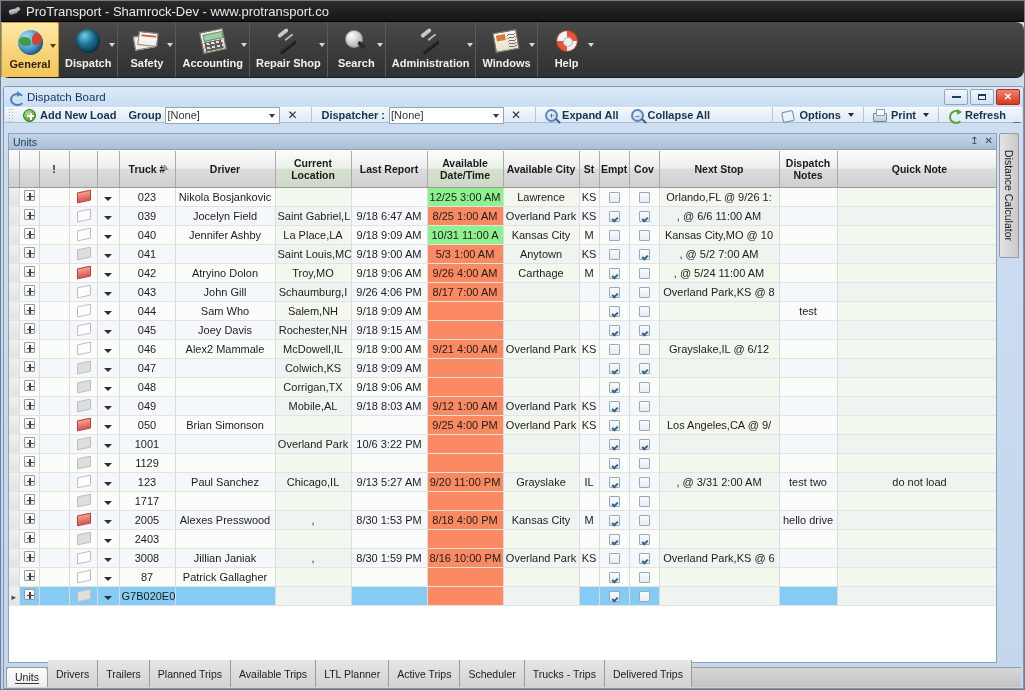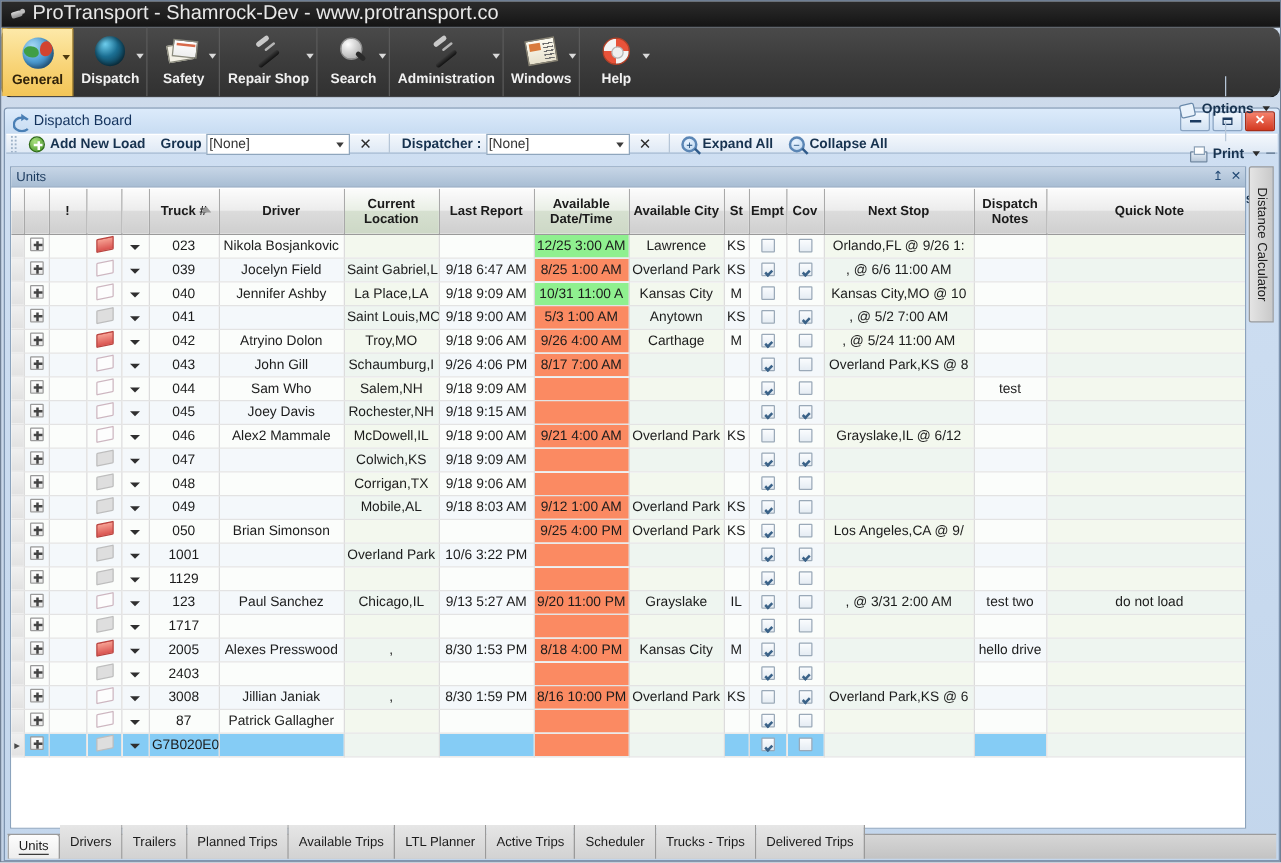--- a/index.html
+++ b/index.html
@@ -20,21 +20,21 @@
     overflow: hidden;
   }
 
   
   #titlebar {
     height: 21px;
     background: linear-gradient(#2c2c2c, #151515);
     color: #e8e8e8;
     display: flex; align-items: center;
     padding-left: 6px;
-    font-size: 16px;
+    font-size: 13px;
     border-bottom: 1px solid #000;
   }
   #titlebar .tb-icon {
     width: 14px; height: 14px; margin-right: 5px;
     position: relative; flex: 0 0 auto;
   }
   #titlebar .tb-icon::before {
     content:""; position:absolute; left:2px; top:5px;
     width:9px; height:5px; border-radius: 2px 4px 3px 2px;
     background: linear-gradient(#d8d8d8,#8d8d8d);
@@ -243,21 +243,21 @@
   .print-ico{width:14px;height:13px;position:relative;flex:0 0 auto;}
   .print-ico::before{content:"";position:absolute;left:0;top:4px;width:12px;height:7px;
     background:linear-gradient(#e7eef6,#b9c9da);border:1px solid #70879f;border-radius:1px;}
   .print-ico::after{content:"";position:absolute;left:3px;top:0;width:7px;height:5px;
     background:#fff;border:1px solid #8aa0b6;}
   .refresh-ico{width:13px;height:13px;position:relative;flex:0 0 auto;}
   .refresh-ico::before{content:"";position:absolute;left:1px;top:1px;width:10px;height:10px;
     border:2px solid #5aa23f;border-radius:50%;border-right-color:transparent;}
   .refresh-ico::after{content:"";position:absolute;right:-1px;top:0;width:0;height:0;
     border-left:5px solid #5aa23f;border-top:3px solid transparent;border-bottom:3px solid transparent;}
-  .tb-right{margin-left:auto;display:flex;align-items:center;flex-direction:column;}
+  .tb-right{margin-left:auto;display:flex;align-items:center;}
   .tb-caret-dn{width:0;height:0;border-left:3px solid transparent;border-right:3px solid transparent;
     border-top:4px solid #2c2c2c;margin-left:3px;}
   .tb-overflow{
     position:absolute;right:2px;bottom:-1px;width:8px;height:9px;
     display:flex;align-items:flex-end;justify-content:center;
   }
   .tb-overflow .b1{width:7px;height:0;border-bottom:1px solid #5c728a;}
 
   
   #panel{
@@ -420,20 +420,27 @@
       <span class="rb-caret"></span>
     </div>
     <div class="ribbon-btn">
       <span class="rb-ico">
           <span class="ico-papers">
             <i></i>
             <i></i>
           </span>
         </span>
       <span class="rb-lab">Safety</span>
+      <span class="rb-caret"></span>
+    </div>
+    <div class="ribbon-btn">
+      <span class="rb-ico">
+          <span class="ico-calc"></span>
+        </span>
+      <span class="rb-lab">Accounting</span>
       <span class="rb-caret"></span>
     </div>
     <div class="ribbon-btn">
       <span class="rb-ico">
           <span class="ico-wrench"></span>
         </span>
       <span class="rb-lab">Repair Shop</span>
       <span class="rb-caret"></span>
     </div>
     <div class="ribbon-btn">

